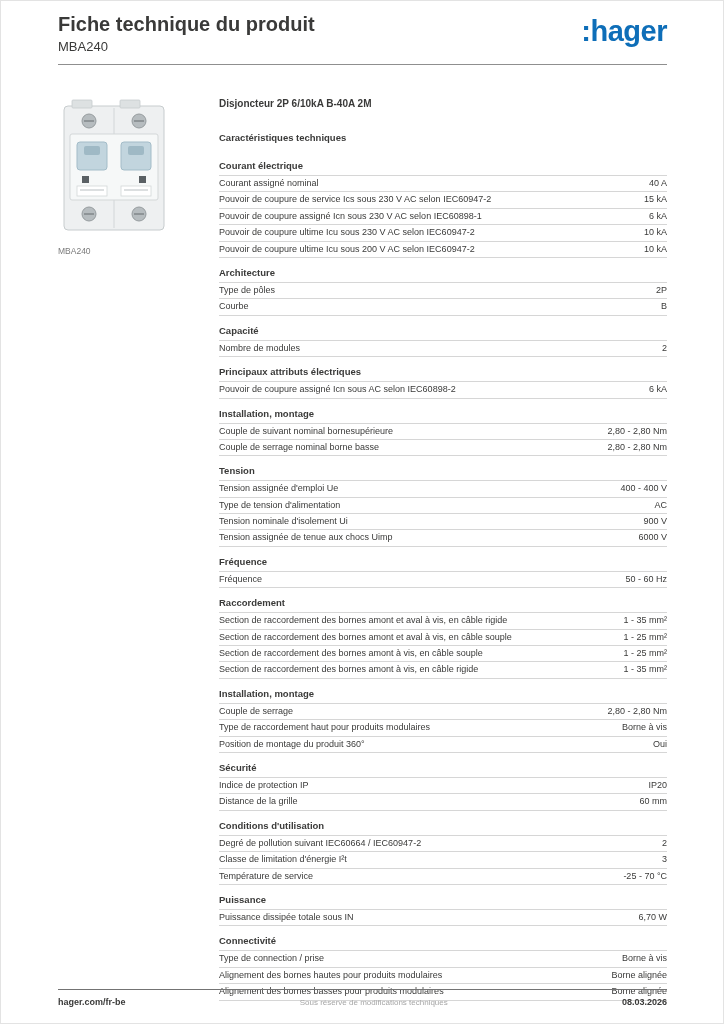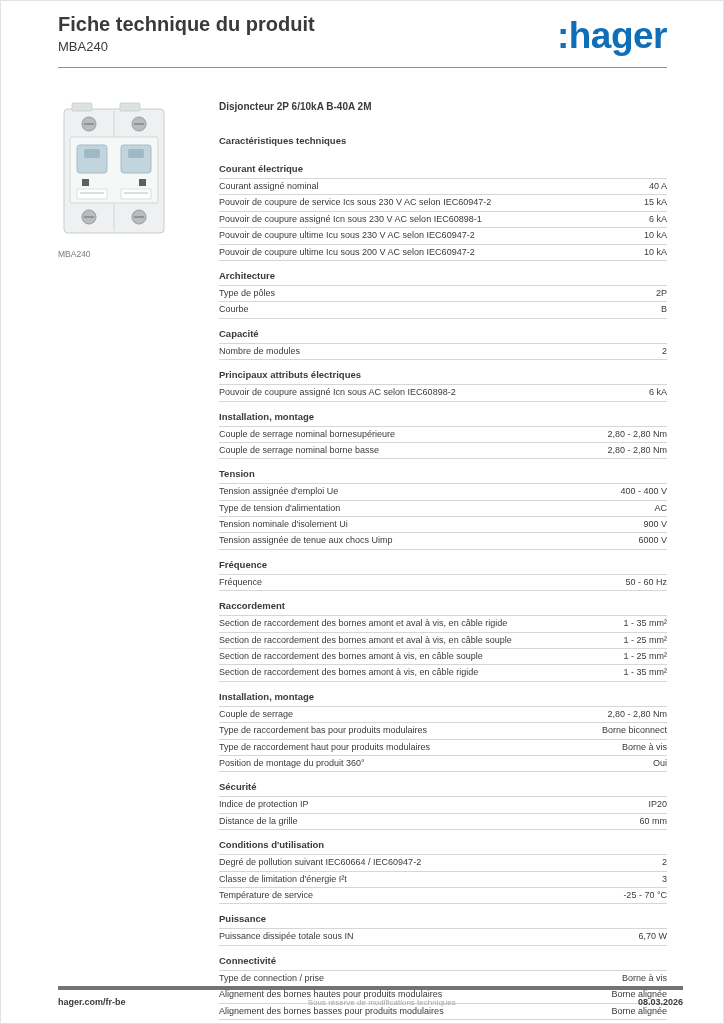--- a/index.html
+++ b/index.html
@@ -17,21 +17,21 @@
 
   
   .header {
     display: flex; justify-content: space-between; align-items: flex-start;
     border-bottom: 1px solid #8f8f8f;
     padding-bottom: 10px;
   }
   .header-titles h1 { margin: 0; font-size: 20px; font-weight: bold; color: #3a3a39; }
   .header-titles .subtitle { font-size: 13px; margin-top: 3px; color: #3a3a39; }
   .logo {
-    font-size: 37px; font-weight: bold; letter-spacing: -0.5px;
+    font-size: 29px; font-weight: bold; letter-spacing: -0.5px;
     margin-top: 2px;
   }
 
   
   .content { display: flex; margin-top: 33px; }
   .left-col { width: 161px; flex: 0 0 161px; }
   .product-image {
     width: 112px; height: 140px;
   }
   .image-caption { font-size: 8.5px; color: #7a7a7a; margin-top: 8px; }
@@ -48,22 +48,22 @@
     gap: 24px;
     border-top: 1px solid #d6d6d6;
     padding: 3px 0 2.5px 0;
     font-size: 9px; line-height: 1.1;
   }
   .row .label { flex: 1; }
   .row .value { white-space: nowrap; text-align: right; }
 
   
   .footer {
-    position: absolute; left: 57px; right: 40px; bottom: 16px;
-    border-top: 4px solid #737373;
+    position: absolute; left: 57px; right: 56px; bottom: 16px;
+    border-top: 1px solid #737373;
     padding-top: 7px;
     display: flex; align-items: baseline;
   }
   .footer-left  { font-size: 9px; font-weight: bold; }
   .footer-center{ flex: 1; text-align: center; font-size: 8px; color: #a6a6a6; }
   .footer-right { font-size: 9px; font-weight: bold; text-align: center; }
 </style>
 </head>
 <body>
 
@@ -168,21 +168,21 @@
               <div class="row">
                 <span class="label">Pouvoir de coupure assigné Icn sous AC selon IEC60898-2</span>
                 <span class="value">6 kA</span>
               </div>
             </div>
           </div>
           <div class="section">
             <div class="section-title">Installation, montage</div>
             <div class="rows">
               <div class="row">
-                <span class="label">Couple de serrage nominal bornesupérieure</span>
+                <span class="label">Couple de suivant nominal bornesupérieure</span>
                 <span class="value">2,80 - 2,80 Nm</span>
               </div>
               <div class="row">
                 <span class="label">Couple de serrage nominal borne basse</span>
                 <span class="value">2,80 - 2,80 Nm</span>
               </div>
             </div>
           </div>
           <div class="section">
             <div class="section-title">Tension</div>
@@ -234,24 +234,20 @@
                 <span class="value">1 - 35 mm²</span>
               </div>
             </div>
           </div>
           <div class="section">
             <div class="section-title">Installation, montage</div>
             <div class="rows">
               <div class="row">
                 <span class="label">Couple de serrage</span>
                 <span class="value">2,80 - 2,80 Nm</span>
-              </div>
-              <div class="row">
-                <span class="label">Type de raccordement bas pour produits modulaires</span>
-                <span class="value">Borne biconnect</span>
               </div>
               <div class="row">
                 <span class="label">Type de raccordement haut pour produits modulaires</span>
                 <span class="value">Borne à vis</span>
               </div>
               <div class="row">
                 <span class="label">Position de montage du produit  360°</span>
                 <span class="value">Oui</span>
               </div>
             </div>

